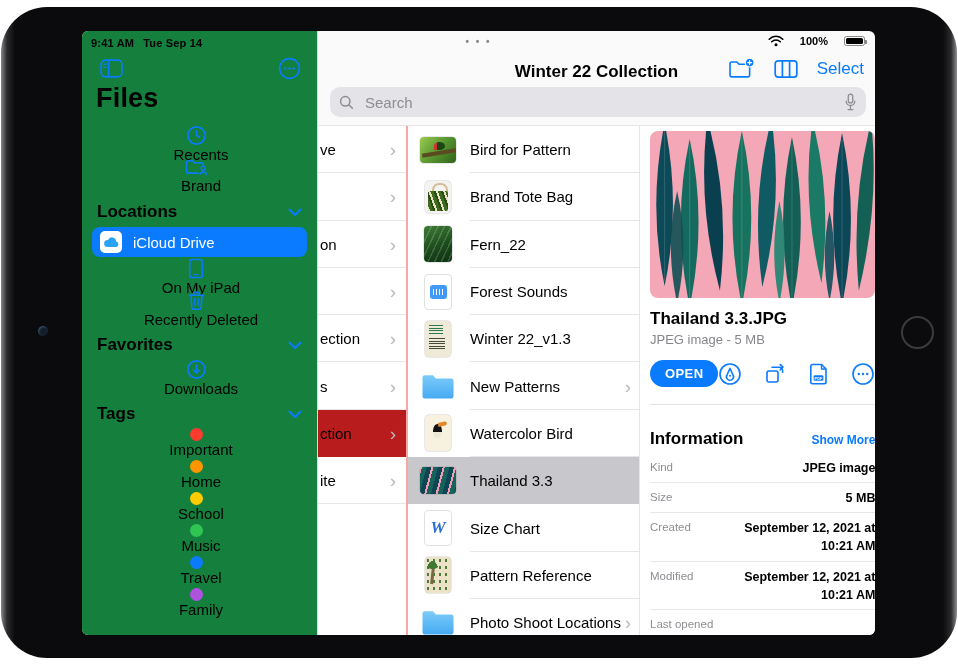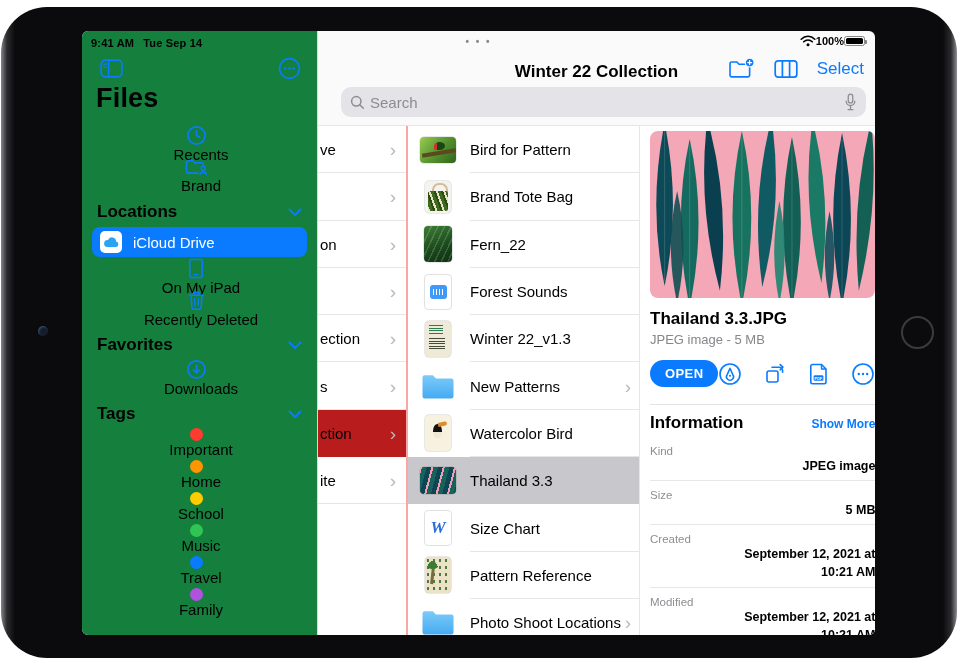--- a/index.html
+++ b/index.html
@@ -16,21 +16,21 @@
 
   
   .screen { position:absolute; left:82px; top:31px; width:793px; height:604px; border-radius:6px;
     background:#fafafa; overflow:hidden; color:#000; }
 
   
   .statusbar { position:absolute; top:0; left:0; right:0; height:22px; font-size:11px; font-weight:bold; z-index:5; }
   .st-left { position:absolute; left:9px; top:6px; letter-spacing:.2px; }
   .st-left .st-date { margin-left:9px; }
   .st-dots { position:absolute; left:0; right:0; top:5px; text-align:center; color:#86868b; font-size:10px; letter-spacing:2px; font-weight:bold; }
-  .st-right { position:absolute; right:10px; top:4px; display:flex; align-items:center; gap:0; }
+  .st-right { position:absolute; right:10px; top:4px; display:flex; align-items:center; gap:16px; }
   .batt { position:relative; width:21px; height:10px; border:1px solid #878787; border-radius:2.5px; }
   .batt::before { content:""; position:absolute; inset:1px; background:#000; border-radius:1.5px; }
   .batt::after { content:""; position:absolute; right:-3px; top:2.5px; width:2px; height:4px; background:#878787; border-radius:0 1px 1px 0; }
 
   
   .sidebar { position:absolute; left:0; top:0; bottom:0; width:236px; background:#15803d; border-right:1px solid #dadade; z-index:2; }
   .sb-iconrow { position:absolute; top:26px; left:18px; right:16px; display:flex; justify-content:space-between; align-items:center; }
   .sb-title { position:absolute; top:52px; left:14px; font-size:27px; font-weight:bold; letter-spacing:.2px; }
   .sb-list { position:absolute; top:94px; left:0; right:0; }
   .sb-row { height:32px; display:flex; align-items:center; padding:0 14px 0 17px; font-size:15px;flex-direction:column; }
@@ -40,21 +40,21 @@
   .sb-pill .sb-ic { width:24px; display:flex; justify-content:center; margin-right:10px; }
   .cloudtile { width:22px; height:22px; background:#fff; border-radius:5px; display:grid; place-items:center; }
   .tag-dot { width:13px; height:13px; border-radius:50%; }
 
   
   .navbar { position:absolute; left:236px; top:22px; right:0; height:34px; z-index:1; }
   .nav-title { position:absolute; left:0; right:0; top:9px; text-align:center; font-size:17px; font-weight:bold; }
   .nav-right { position:absolute; right:11px; top:5px; display:flex; align-items:center; gap:19px; }
   .nav-select { color:#0a7bff; font-size:17px; }
   .searchbar { position:absolute; left:248px; top:56px; right:9px; height:30px; background:#e3e3e8; border-radius:10px;
-    display:flex; align-items:center; padding:0 9px; gap:5px;margin-left:11px; }
+    display:flex; align-items:center; padding:0 9px; gap:11px; }
   .searchbar input { flex:1; border:none; outline:none; background:transparent; font-size:15px; color:#000; font-family:"Liberation Sans",sans-serif; }
   .searchbar input::placeholder { color:#8c8c91; }
 
   
   .cols { position:absolute; left:236px; top:94px; right:0; bottom:0; display:flex; background:#fff; border-top:1px solid #e6e6e9; z-index:1; }
   .col-browser { width:90px; border-right:2px solid #fca5a5; flex:none; }
   .col-files { width:232px; border-right:1px solid #e6e6e9; flex:none; }
   .col-preview { flex:1; padding:5px 9px 0 10px; }
 
   .br-row { height:47.3px; display:flex; align-items:center; padding:0 10px 0 2px; font-size:15px; position:relative; }
@@ -100,25 +100,25 @@
 
   
   .pv-img { width:100%; height:167px; border-radius:8px; overflow:hidden; display:block; }
   .pv-name { margin-top:11px; font-size:17px; font-weight:bold; }
   .pv-meta { margin-top:3px; font-size:13px; color:#86868b; }
   .pv-actions { margin-top:13px; display:flex; align-items:center; }
   .open-btn { height:27px; padding:0 15px; border-radius:14px; background:#0a7bff; color:#fff; font-size:13px; font-weight:bold;
     letter-spacing:.4px; display:flex; align-items:center; border:none; }
   .act-icons { margin-left:auto; display:flex; align-items:center; gap:21px; }
   .pv-div { margin-top:17px; height:1px; background:#e3e3e6; }
-  .info-head { margin-top:8px; display:flex; align-items:baseline; justify-content:space-between; }
+  .info-head { margin-top:24px; display:flex; align-items:baseline; justify-content:space-between; }
   .info-title { font-size:17px; font-weight:bold; }
   .show-more { font-size:12px; color:#0a7bff; font-weight:bold; }
   .info-rows { margin-top:4px; }
-  .info-row { display:flex; align-items:flex-start; padding:6px 0 5px; border-bottom:1px solid #e7e7ea;flex-direction:column; }
+  .info-row { display:flex; align-items:flex-start; padding:6px 0 5px; border-bottom:1px solid #e7e7ea; }
   .info-label { font-size:11.5px; color:#8e8e93; padding-top:2px; }
   .info-value { margin-left:auto; font-size:12.5px; font-weight:bold; text-align:right; max-width:152px; line-height:1.45; }
 
   svg { display:block; }
 </style>
 </head>
 <body>
 
 <div class="stage">
   <div class="device"></div>

